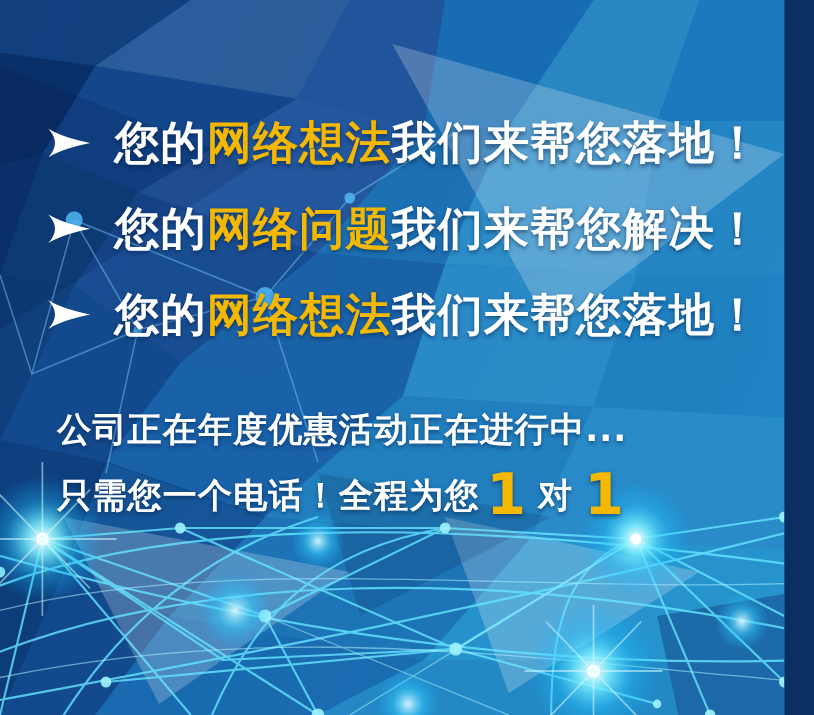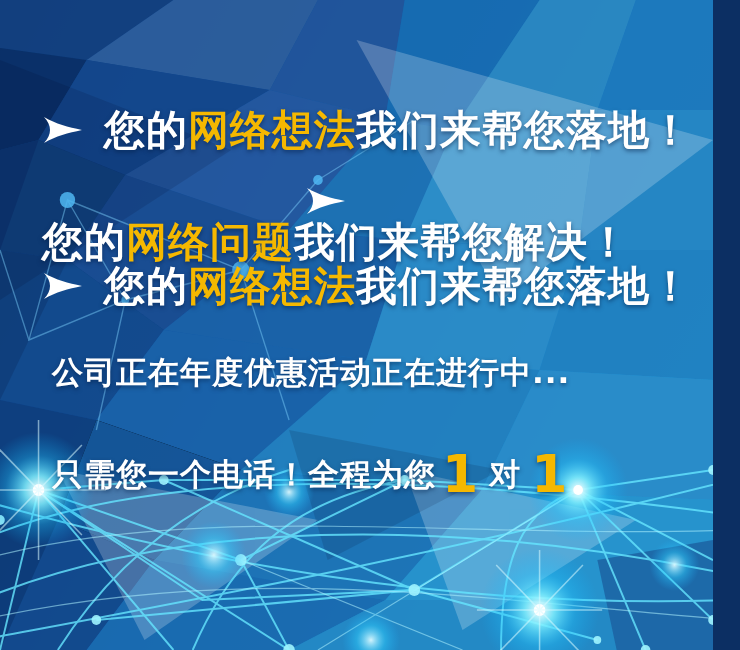--- a/index.html
+++ b/index.html
@@ -35,21 +35,21 @@
   }
 
   .headline {
     position: absolute;
     left: 42px;
     display: flex;
     align-items: center;
     white-space: nowrap;
   }
   .headline.l1 { top: 106px; }
-  .headline.l2 { top: 184px; flex-direction: column; }
+  .headline.l2 { top: 184px; }
   .headline.l3 { top: 262px; }
 
   .arrow-icon {
     display: inline-block;
     width: 42px;
     height: 34px;
     margin-right: 20px;
     flex: none;
   }
 
@@ -66,23 +66,23 @@
   .subline {
     position: absolute;
     left: 52px;
     font-size: 31px;
     font-weight: bold;
     letter-spacing: 1px;
     color: #ffffff;
     white-space: nowrap;
     text-shadow: 0 2px 4px rgba(2, 28, 66, 0.55);
   }
-  .subline.s1 { top: 352px; }
+  .subline.s1 { top: 370px; }
   .subline.s2 {
-    top: 454px;
+    top: 430px;
     display: flex;
     align-items: flex-end;
   }
   .big-one {
     font-size: 52px;
     font-weight: bold;
     color: #f5b800;
     line-height: 0.8;
     padding: 0 6px;
     text-shadow: 0 2px 5px rgba(2, 28, 66, 0.6);

